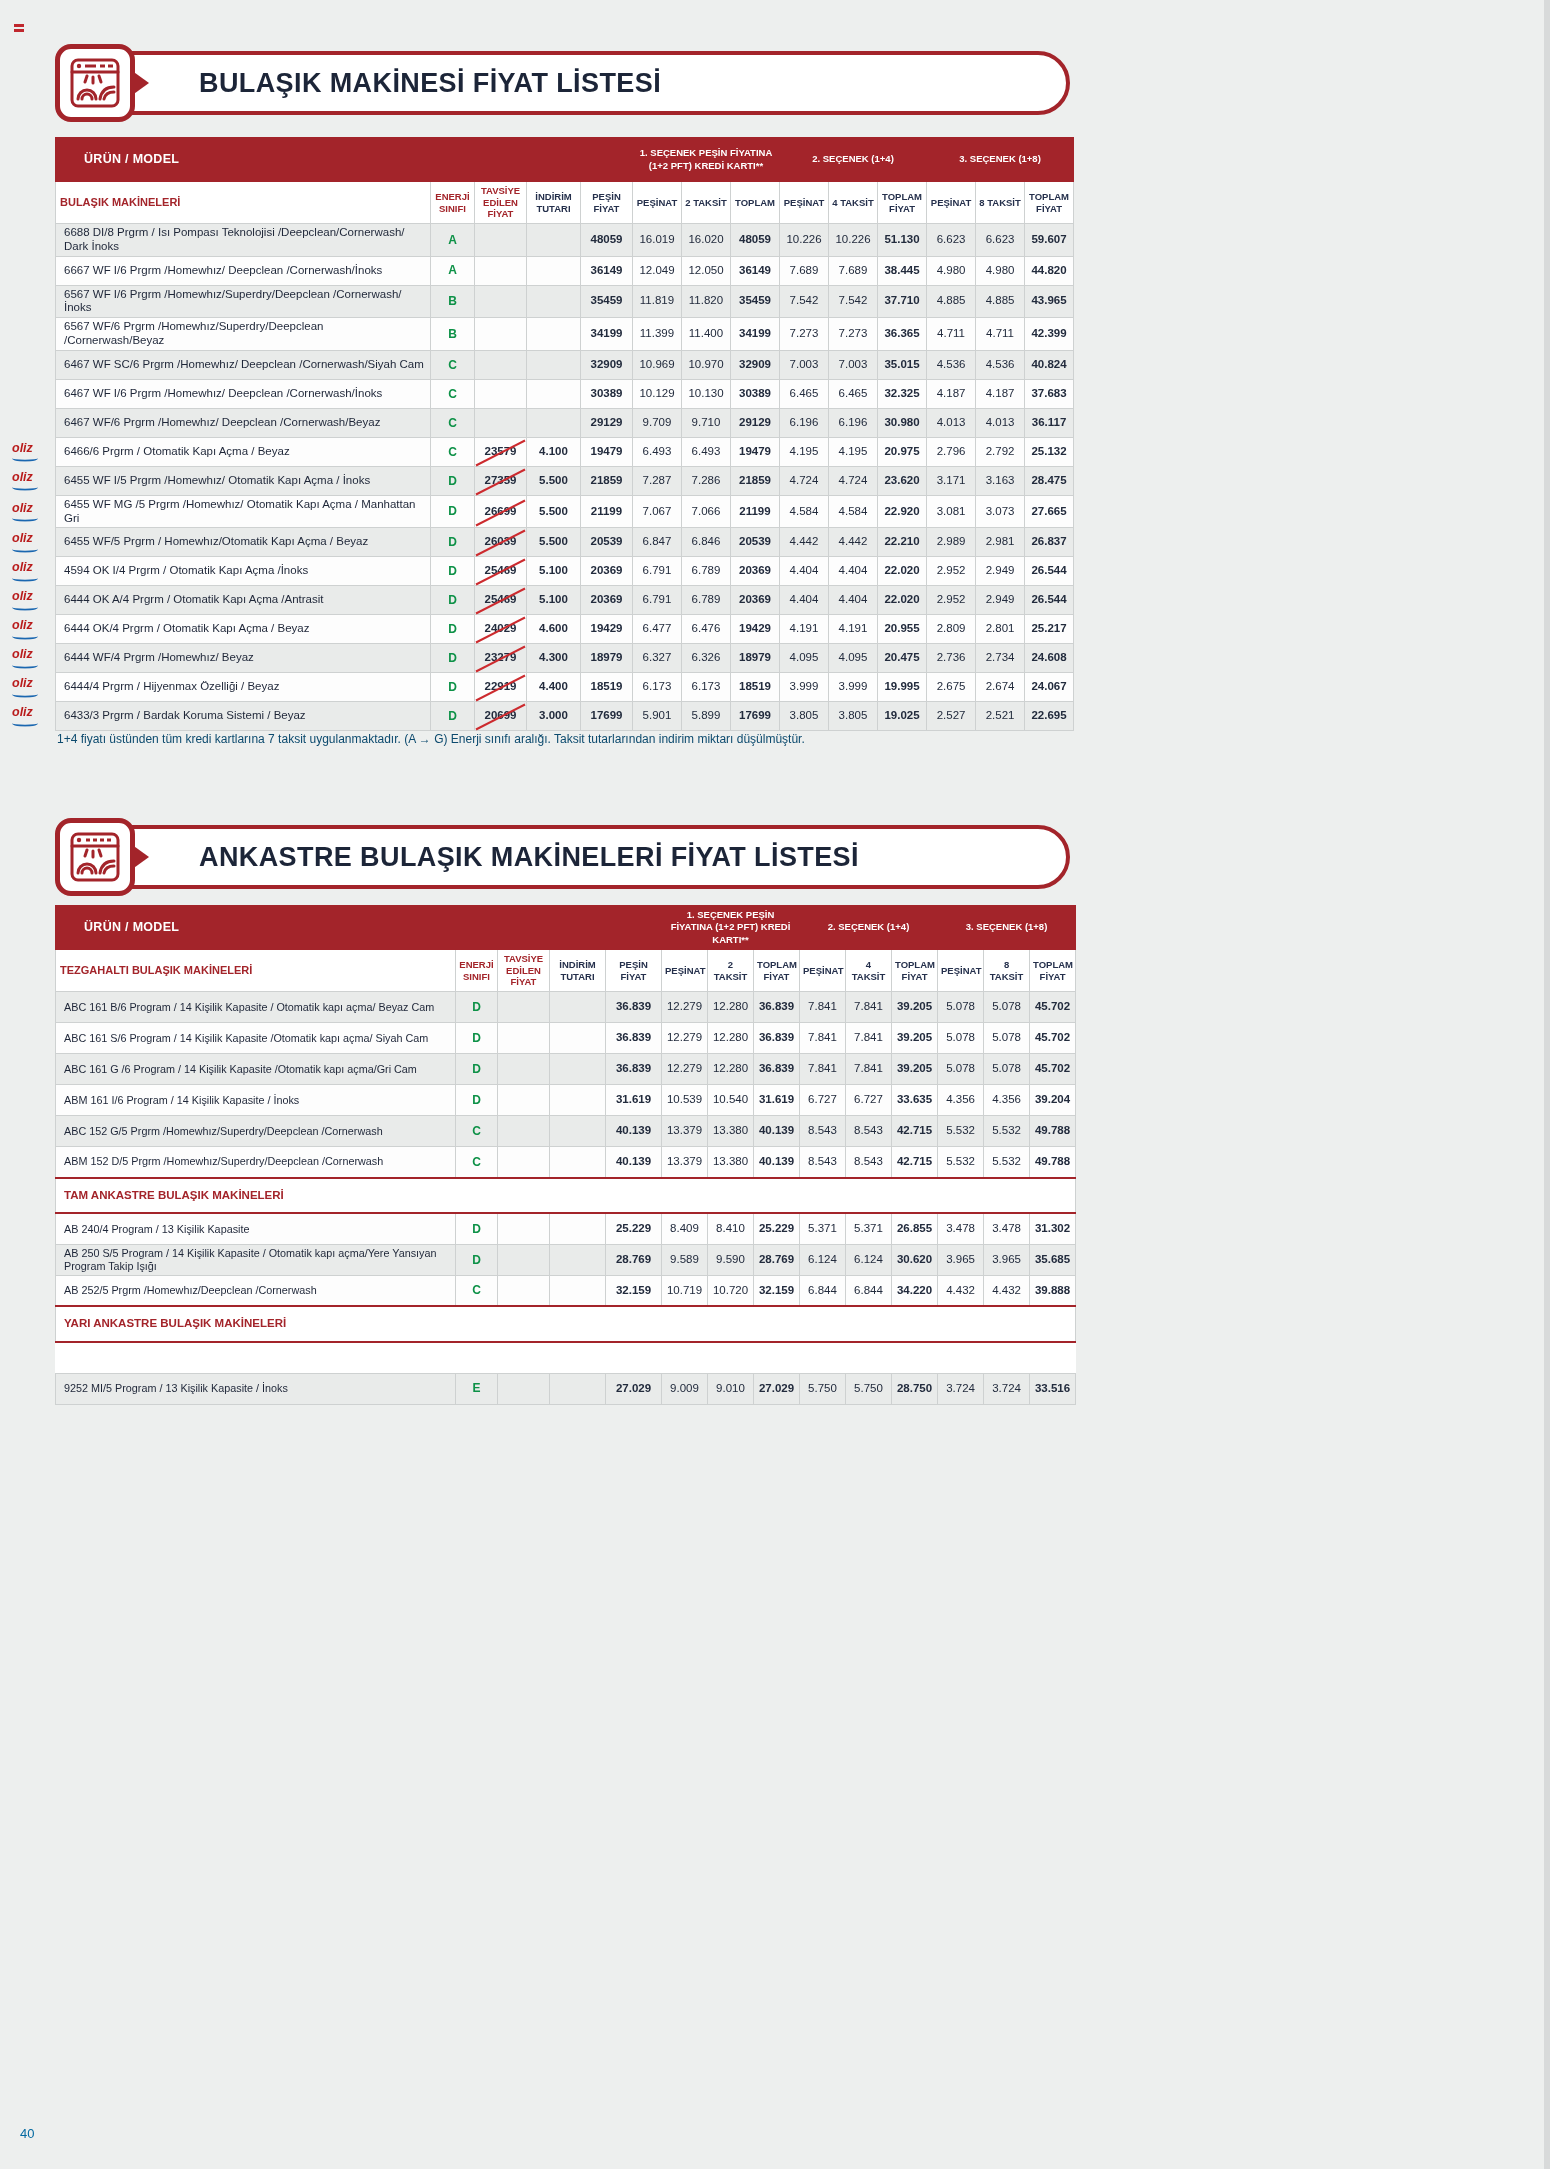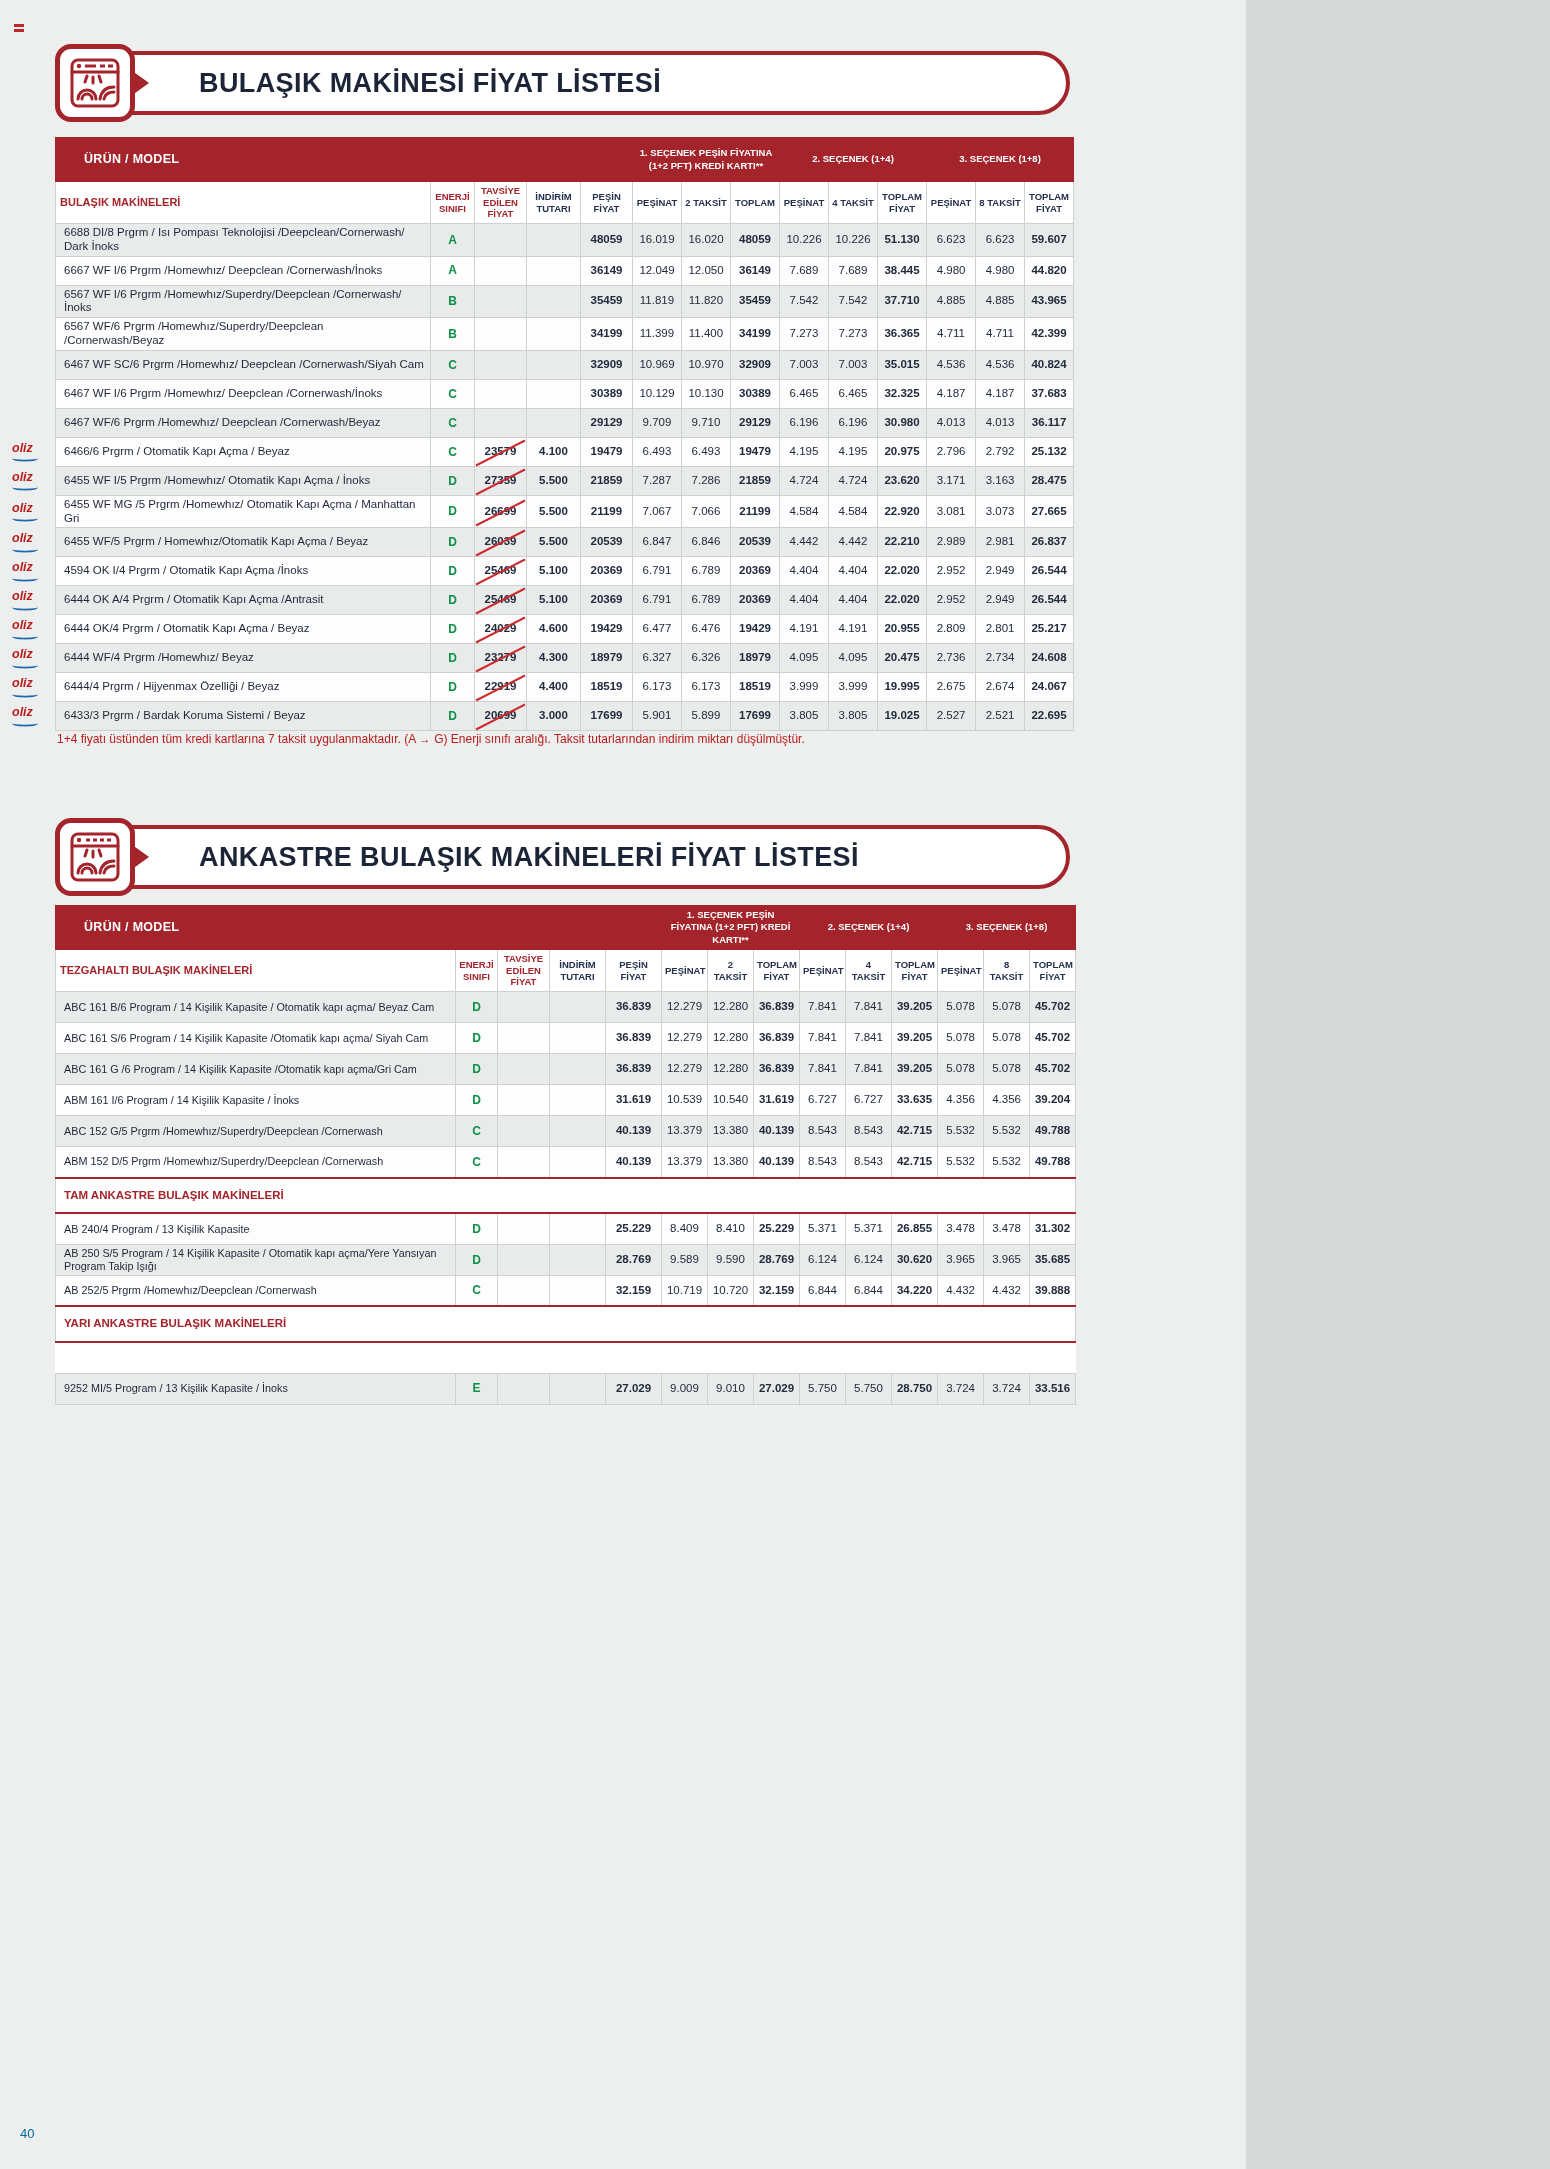--- a/index.html
+++ b/index.html
@@ -1,17 +1,17 @@
 <!DOCTYPE html>
 <html><head>
 <meta charset="utf-8">
 <style>
   * { margin:0; padding:0; box-sizing:border-box; }
   body { background:#d8dada; font-family:"Liberation Sans", sans-serif; }
-  .page { position:relative; width:1246px; height:2169px; background:#edefee; overflow:hidden; }
+  .page { position:relative; width:1544px; height:2169px; background:#edefee; overflow:hidden; }
 
   
   .corner-mark { position:absolute; left:14px; top:24px; width:10px; }
   .corner-mark i { display:block; height:2.5px; background:#c0272d; margin-bottom:2.5px; }
 
   
   .banner-wrap { position:absolute; left:55px; width:1015px; height:78px; }
   .banner-wrap.s1 { top:44px; }
   .banner-wrap.s2 { top:818px; }
   .banner { position:absolute; left:28px; right:0; top:7px; height:64px; background:#ffffff;
@@ -53,21 +53,21 @@
                      background:#cc2a2e; transform:rotate(-27deg); }
   tr.section-row td { background:#ffffff !important; color:#a3242a; font-weight:bold; font-size:11.5px;
                       text-align:left; padding:10px 8px; border-top:2px solid #a3242a; border-bottom:2px solid #a3242a; }
   tr.spacer-row td { background:#ffffff !important; height:15px; border-left:none; border-right:none; }
   
   .oliz-badge { position:absolute; left:-44px; top:50%; transform:translateY(-50%);
                 color:#b91c1c; font-weight:bold; font-style:italic; font-size:12.5px; line-height:1; }
   .oliz-badge::after { content:""; display:block; width:26px; height:5px;
                        border-bottom:2px solid #1a67b0; border-radius:50%; margin-top:1px; }
 
-  .footnote { position:absolute; left:57px; width:1000px; font-size:12px; color:#b91c1c; }
+  .footnote { position:absolute; left:57px; width:1000px; font-size:12px; color:#0c4a6e; }
   .footnote.f1 { top:732px; }
   .footnote.f2 { top:1508px; }
 
   .page-num { position:absolute; left:20px; top:2126px; font-size:13px; color:#0369a1; }
 
   svg .st { fill:none; stroke:#a3242a; stroke-width:3; stroke-linecap:round; }
 </style>
 </head>
 <body>
 

